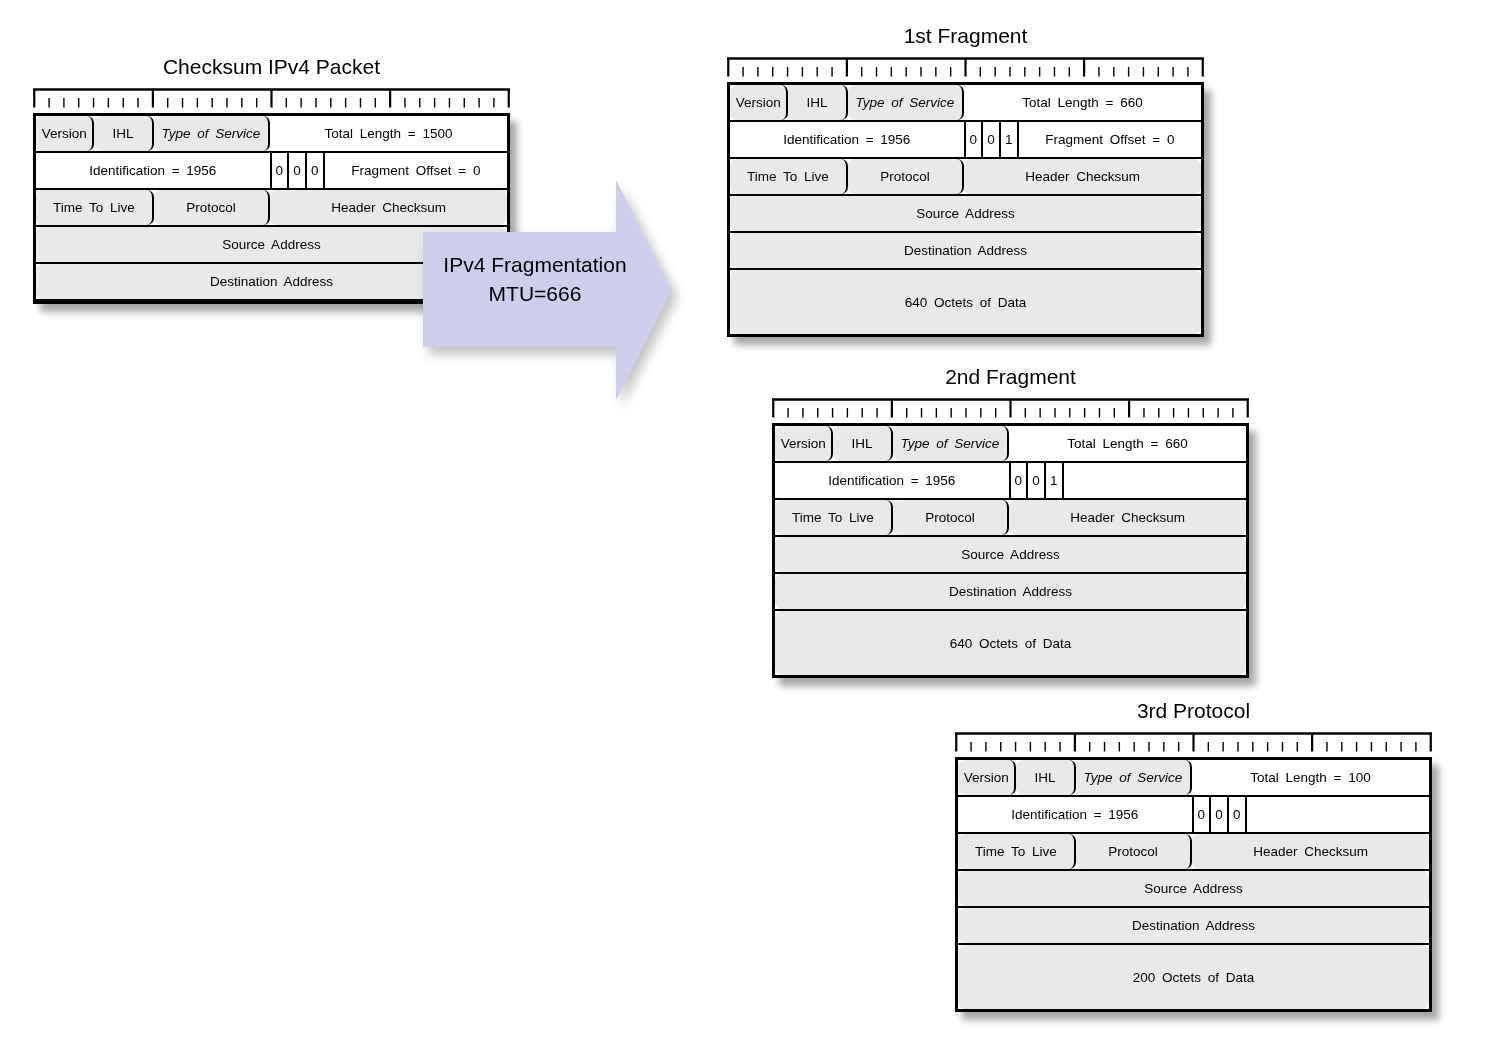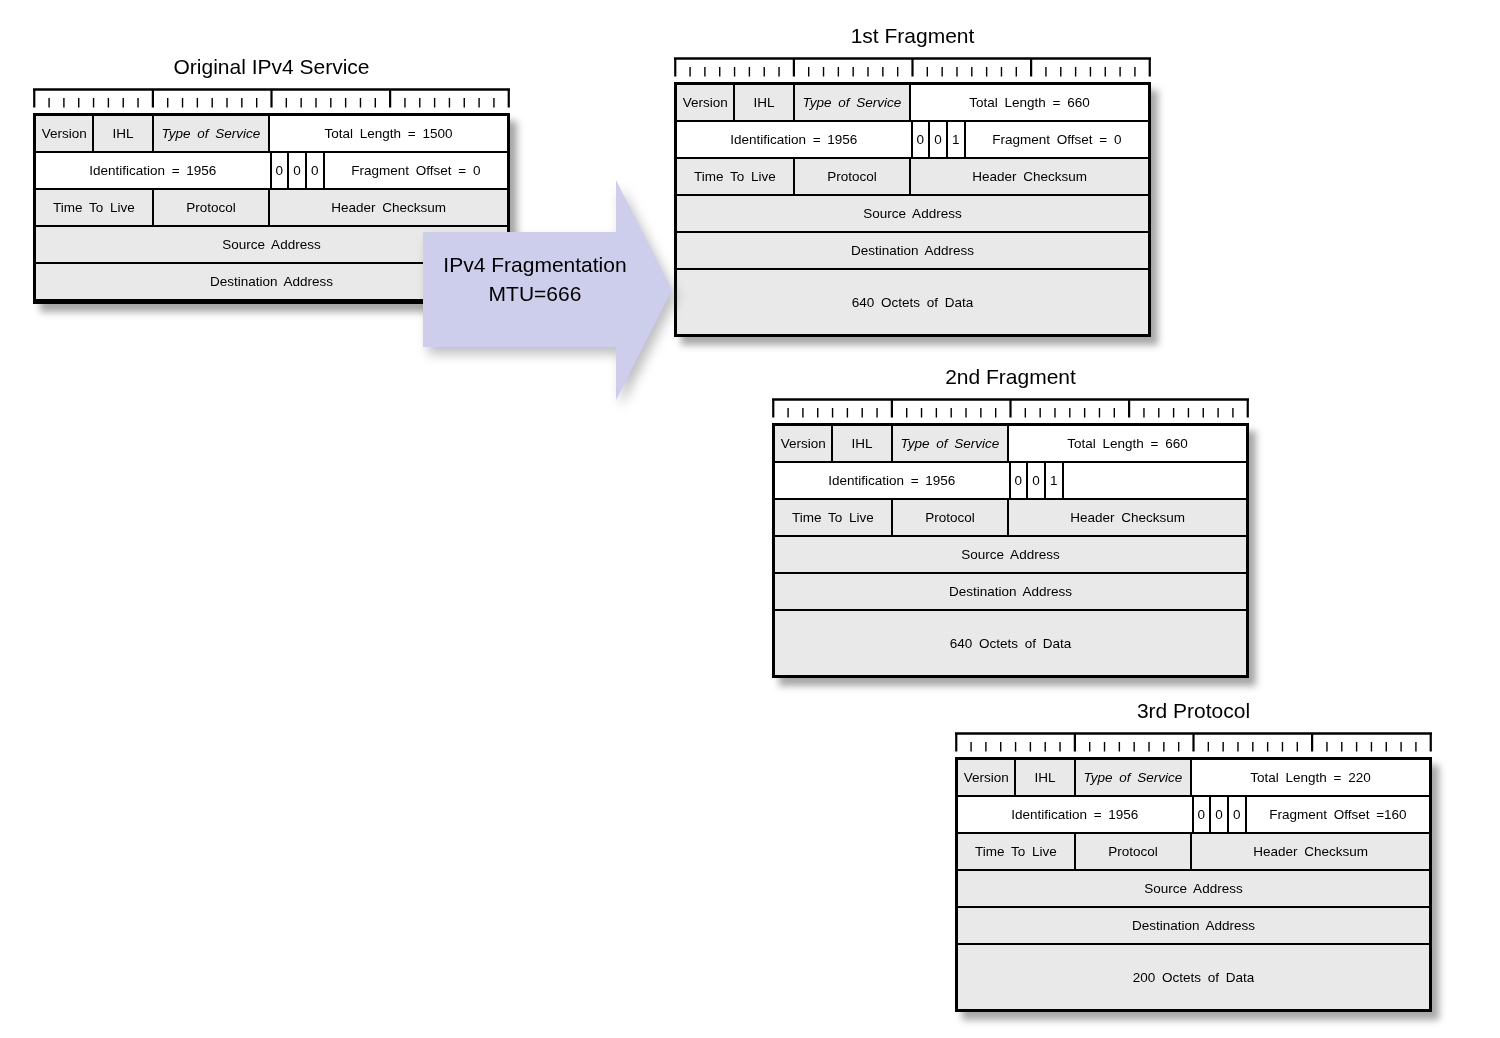--- a/index.html
+++ b/index.html
@@ -57,21 +57,21 @@
     align-items:center;
     justify-content:center;
     border-right:2px solid var(--border-color);
     font-size:13.5px;
     word-spacing:3px;
     white-space:nowrap;
     overflow:hidden;
     box-sizing:border-box;
   }
   .c.last{border-right:none;}
-  .g{background:var(--cell-gray);}
+  .g{background:var(--cell-gray);border-radius:7px;}
   .wh{background:var(--cell-white);}
   .w-version{width:12.4%;}
   .w-ihl{width:12.6%;}
   .w-tos{width:24.7%;font-style:italic;}
   .w-ident{width:50%;}
   .w-flag{width:3.77%;}
   .w-ttl{width:25%;}
   .w-proto{width:24.7%;}
   .grow{flex:1;}
   .full{flex:1;}
@@ -99,31 +99,31 @@
     flex-direction:column;
     align-items:center;
     justify-content:flex-start;
     font-size:21px;
     line-height:29px;
     text-align:center;
     white-space:nowrap;
   }
   
   #pkt-original{left:33px;top:54px;}
-  #pkt-frag1{left:674px;top:23px;}
+  #pkt-frag1{left:727px;top:23px;}
   #pkt-frag2{left:772px;top:364px;}
   #pkt-frag3{left:955px;top:698px;}
 </style>
 </head>
 <body>
 
 <div id="canvas">
 
   <div class="packet" id="pkt-original">
-    <div class="pkt-title">Original IPv4 Service</div>
+    <div class="pkt-title">Checksum IPv4 Packet</div>
     <svg class="ruler" viewBox="0 0 477 20">
         <line x1="0" y1="1.5" x2="477" y2="1.5" stroke="#000" stroke-width="2.5"></line>
         <line x1="1.25" x2="1.25" y1="1.5" y2="19.5" stroke="#000" stroke-width="2.2"></line>
         <line x1="16.078125" x2="16.078125" y1="10" y2="19.5" stroke="#000" stroke-width="1.4"></line>
         <line x1="30.90625" x2="30.90625" y1="10" y2="19.5" stroke="#000" stroke-width="1.4"></line>
         <line x1="45.734375" x2="45.734375" y1="10" y2="19.5" stroke="#000" stroke-width="1.4"></line>
         <line x1="60.5625" x2="60.5625" y1="10" y2="19.5" stroke="#000" stroke-width="1.4"></line>
         <line x1="75.390625" x2="75.390625" y1="10" y2="19.5" stroke="#000" stroke-width="1.4"></line>
         <line x1="90.21875" x2="90.21875" y1="10" y2="19.5" stroke="#000" stroke-width="1.4"></line>
         <line x1="105.046875" x2="105.046875" y1="10" y2="19.5" stroke="#000" stroke-width="1.4"></line>
@@ -354,28 +354,27 @@
         <line x1="431.265625" x2="431.265625" y1="10" y2="19.5" stroke="#000" stroke-width="1.4"></line>
         <line x1="446.09375" x2="446.09375" y1="10" y2="19.5" stroke="#000" stroke-width="1.4"></line>
         <line x1="460.921875" x2="460.921875" y1="10" y2="19.5" stroke="#000" stroke-width="1.4"></line>
         <line x1="475.75" x2="475.75" y1="1.5" y2="19.5" stroke="#000" stroke-width="2.2"></line>
       </svg>
     <div class="tbl">
       <div class="row">
         <div class="c g w-version">Version</div>
         <div class="c g w-ihl">IHL</div>
         <div class="c g w-tos">Type of Service</div>
-        <div class="c wh grow last">Total Length = 220</div>
+        <div class="c wh grow last">Total Length = 100</div>
       </div>
       <div class="row">
         <div class="c wh w-ident">Identification = 1956</div>
         <div class="c wh w-flag">0</div>
         <div class="c wh w-flag">0</div>
         <div class="c wh w-flag">0</div>
-        <div class="c wh grow last">Fragment Offset =160</div>
       </div>
       <div class="row">
         <div class="c g w-ttl">Time To Live</div>
         <div class="c g w-proto">Protocol</div>
         <div class="c g grow last">Header Checksum</div>
       </div>
       <div class="row">
         <div class="c g full last">Source Address</div>
       </div>
       <div class="row">

